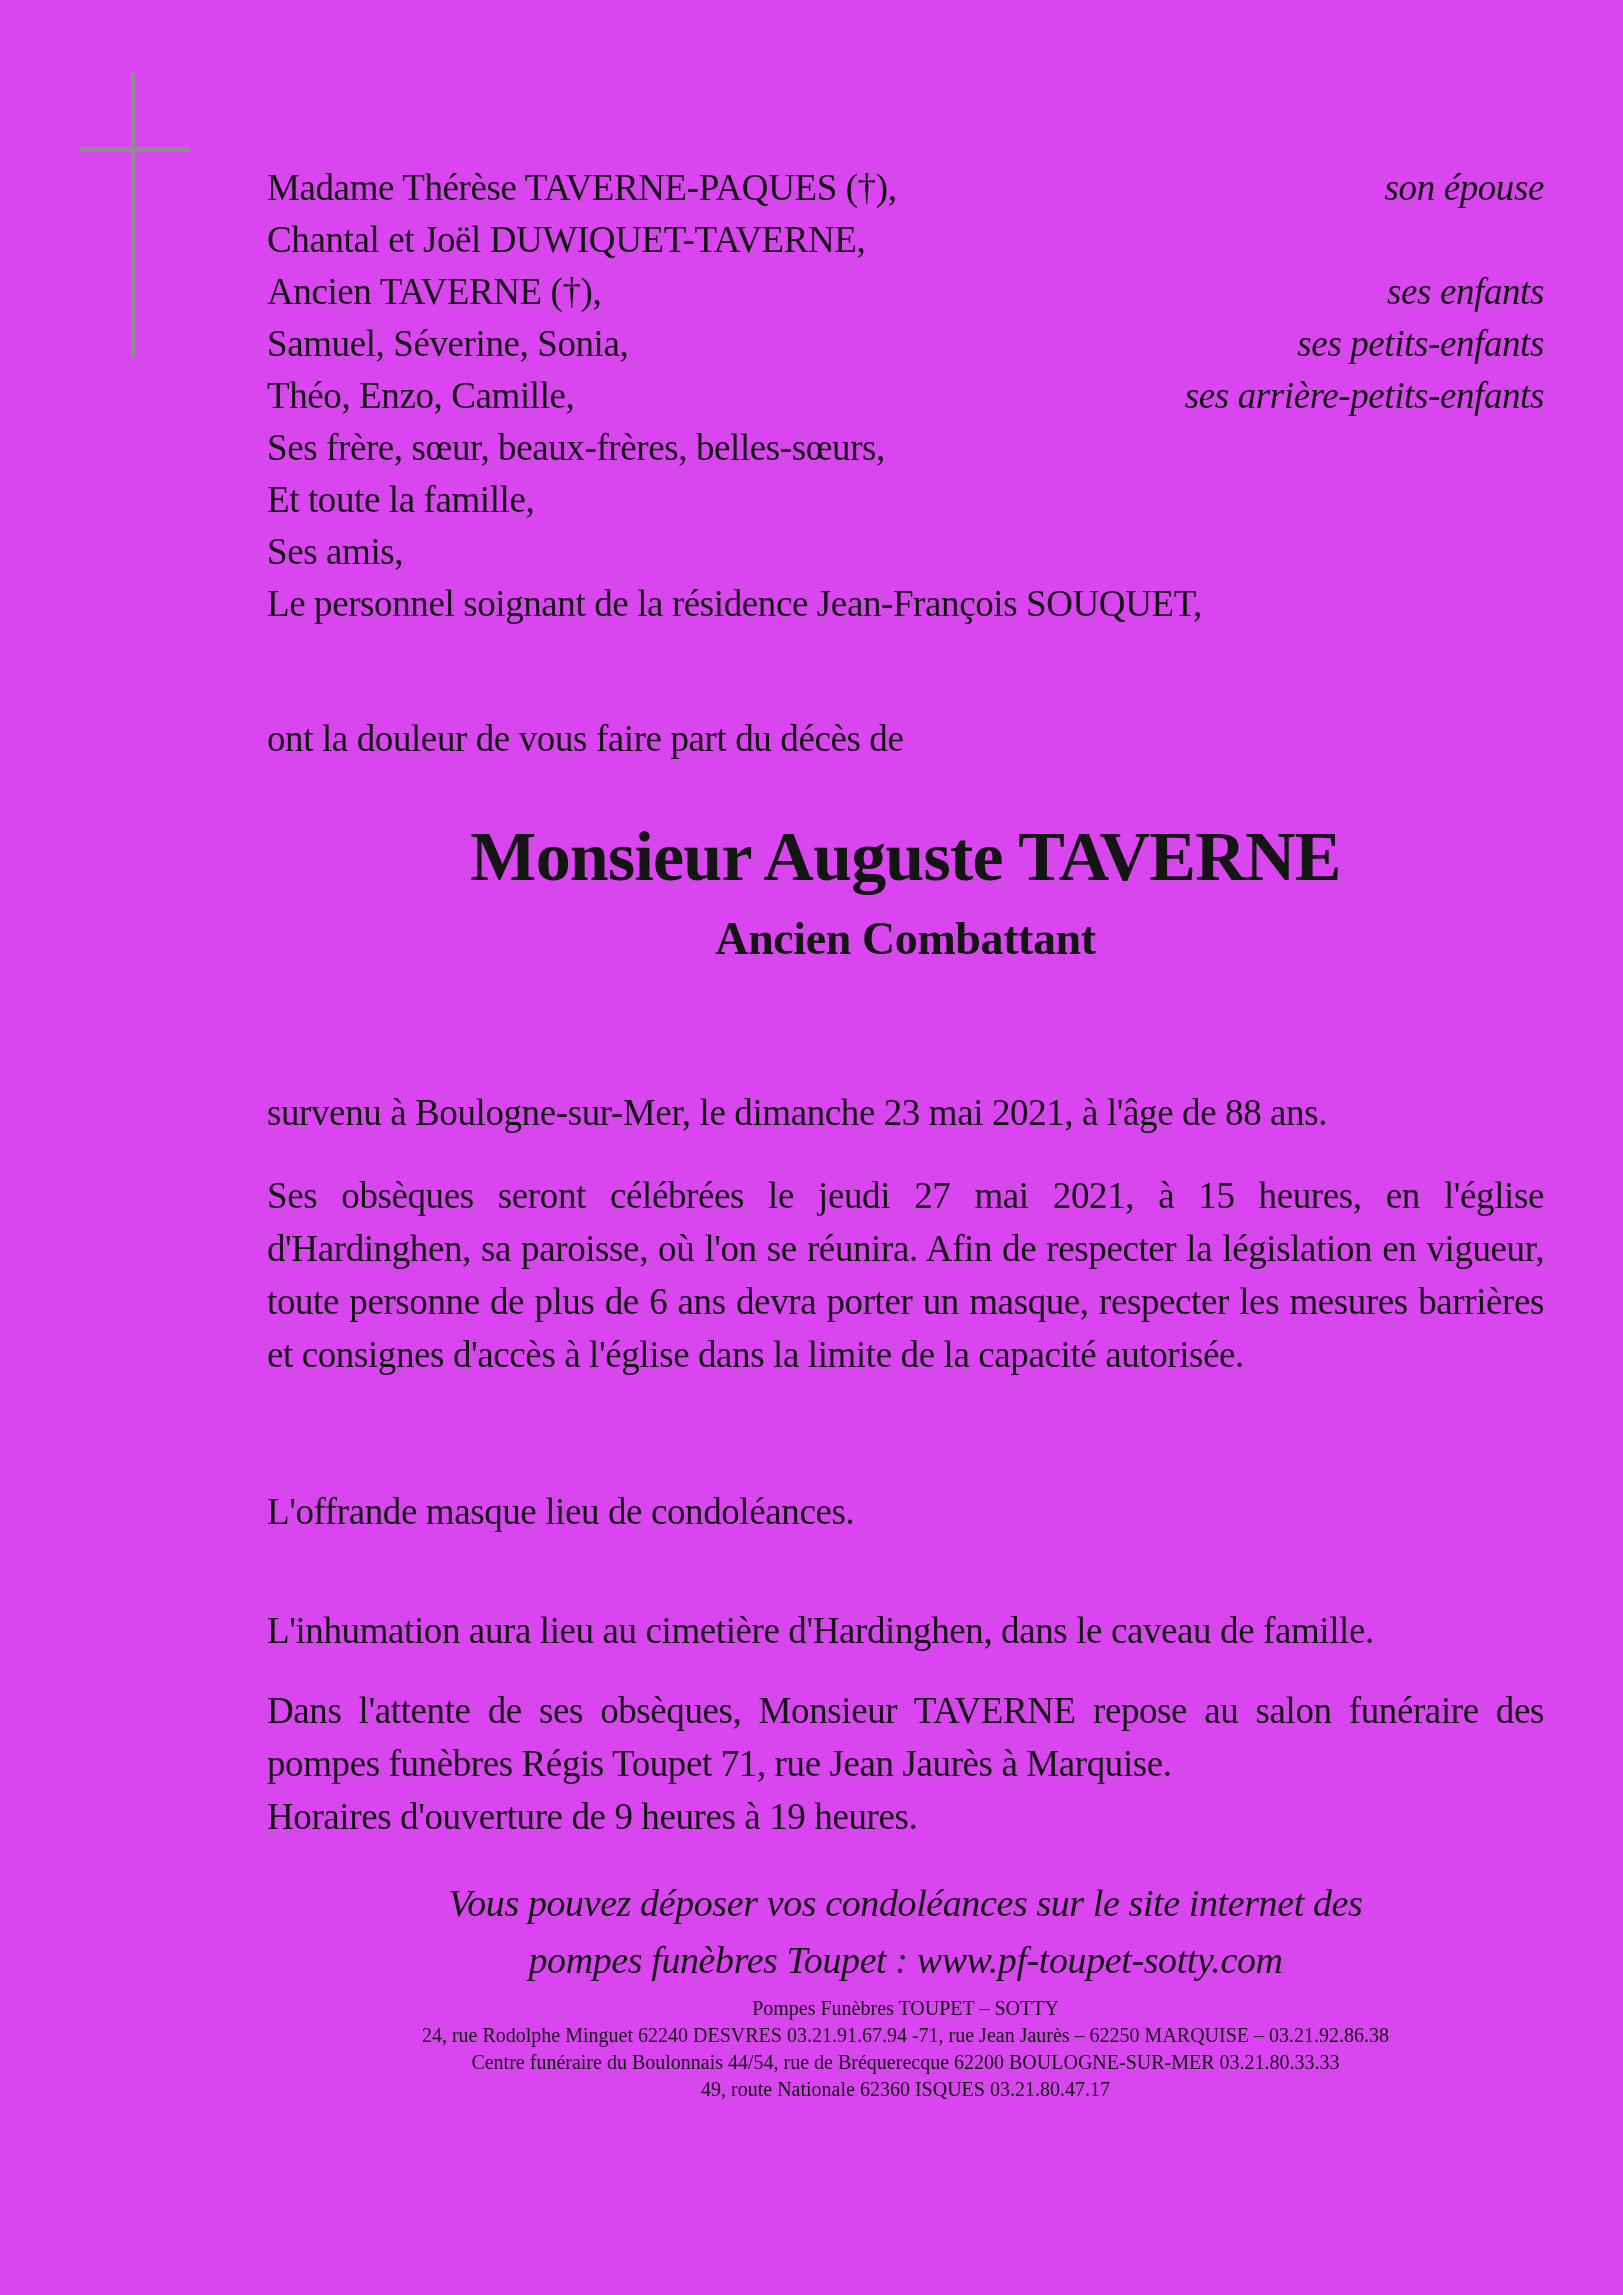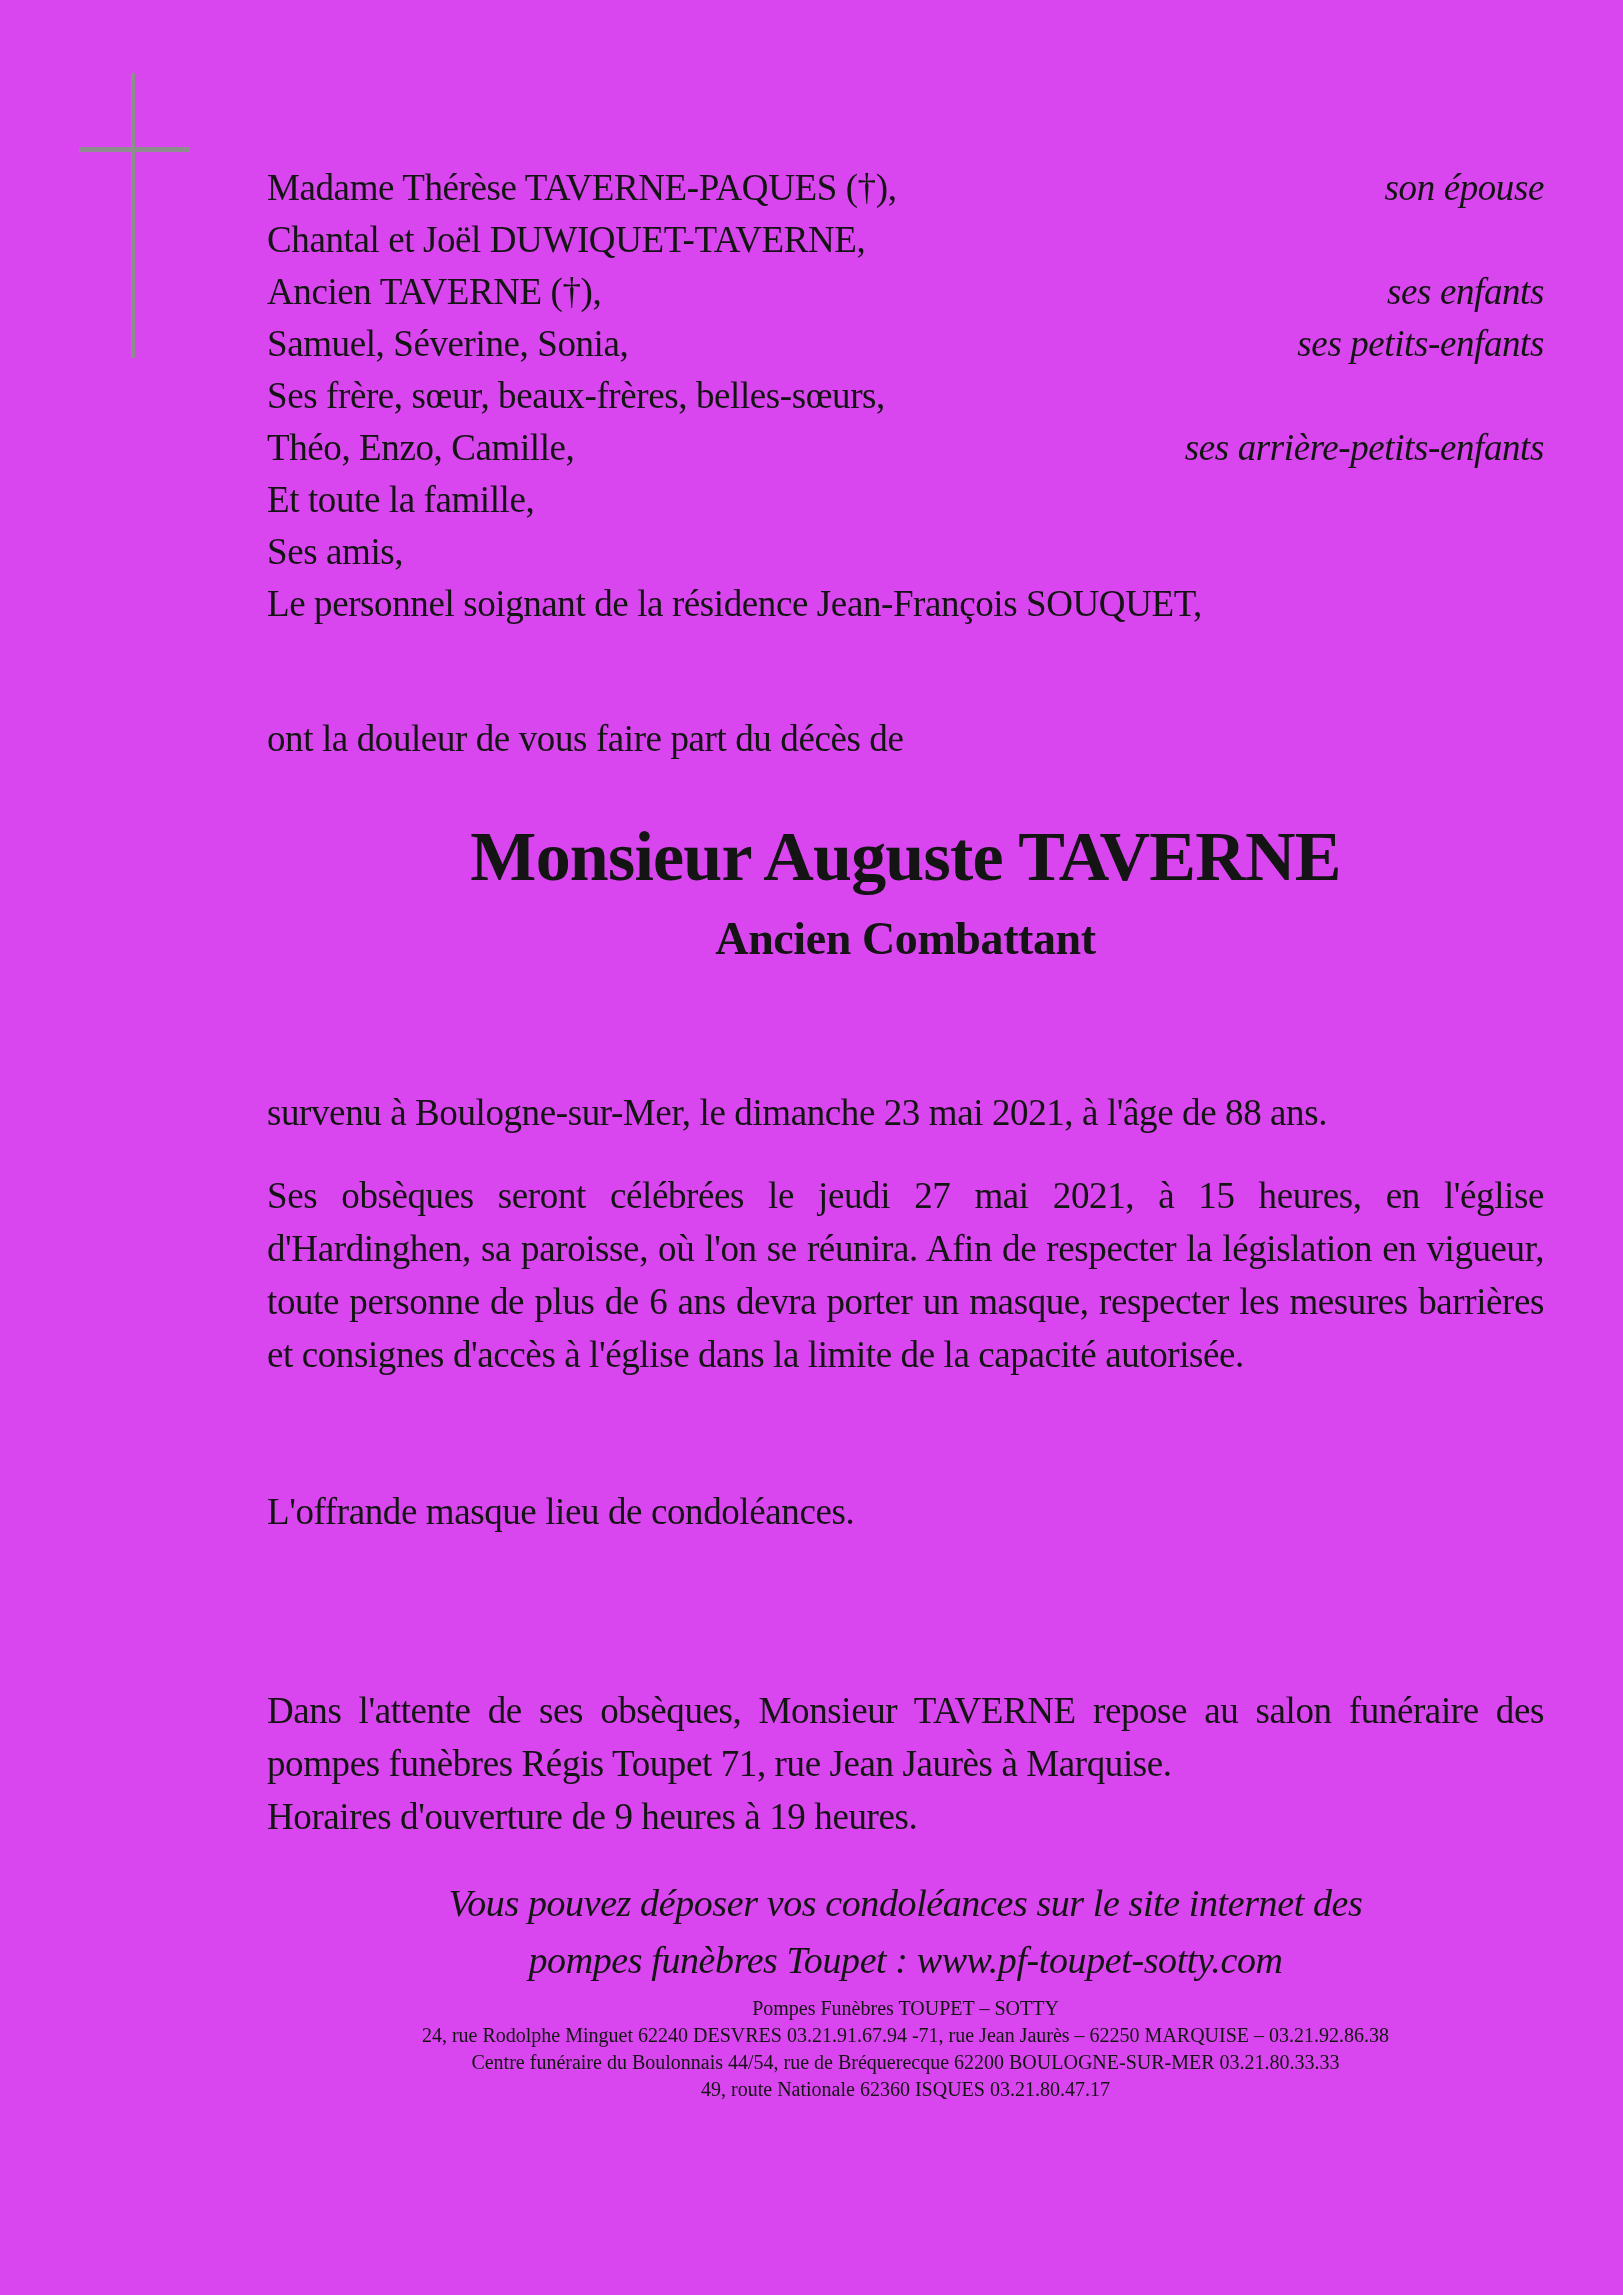--- a/index.html
+++ b/index.html
@@ -107,26 +107,26 @@
     </div>
     <div class="family-row">
       <span>Ancien TAVERNE (†),</span>
       <span class="relation">ses enfants</span>
     </div>
     <div class="family-row">
       <span>Samuel, Séverine, Sonia,</span>
       <span class="relation">ses petits-enfants</span>
     </div>
     <div class="family-row">
+      <span>Théo, Enzo, Camille,</span>
+      <span class="relation">ses arrière-petits-enfants</span>
+    </div>
+    <div class="family-row">
       <span>Ses frère, sœur, beaux-frères, belles-sœurs,</span>
       <span class="relation"></span>
-    </div>
-    <div class="family-row">
-      <span>Théo, Enzo, Camille,</span>
-      <span class="relation">ses arrière-petits-enfants</span>
     </div>
     <div class="family-row">
       <span>Et toute la famille,</span>
       <span class="relation"></span>
     </div>
     <div class="family-row">
       <span>Ses amis,</span>
       <span class="relation"></span>
     </div>
     <div class="family-row">
@@ -141,20 +141,21 @@
     <h1 class="deceased-name">Monsieur Auguste TAVERNE</h1>
     <h2 class="deceased-title">Ancien Combattant</h2>
   </header>
 
   <p class="block body-size survenu">survenu à Boulogne-sur-Mer, le dimanche 23 mai 2021, à l'âge de 88 ans.</p>
 
   <p class="block body-size ceremony">Ses obsèques seront célébrées le jeudi 27 mai 2021, à 15 heures, en l'église d'Hardinghen, sa paroisse, où l'on se réunira. Afin de respecter la législation en vigueur, toute personne de plus de 6 ans devra porter un masque, respecter les mesures barrières et consignes d'accès à l'église dans la limite de la capacité autorisée.</p>
 
   <p class="block body-size offering">L'offrande masque lieu de condoléances.</p>
 
+  <p class="block body-size burial">L'inhumation aura lieu au cimetière d'Hardinghen, dans le caveau de famille.</p>
 
   <div class="block body-size repose-block">
     <p class="repose">Dans l'attente de ses obsèques, Monsieur TAVERNE repose au salon funéraire des pompes funèbres Régis Toupet 71, rue Jean Jaurès à Marquise.</p>
     <p>Horaires d'ouverture de 9 heures à 19 heures.</p>
   </div>
 
   <div class="block condolences">
     <p>Vous pouvez déposer vos condoléances sur le site internet des</p>
     <p>pompes funèbres Toupet : www.pf-toupet-sotty.com</p>
   </div>

